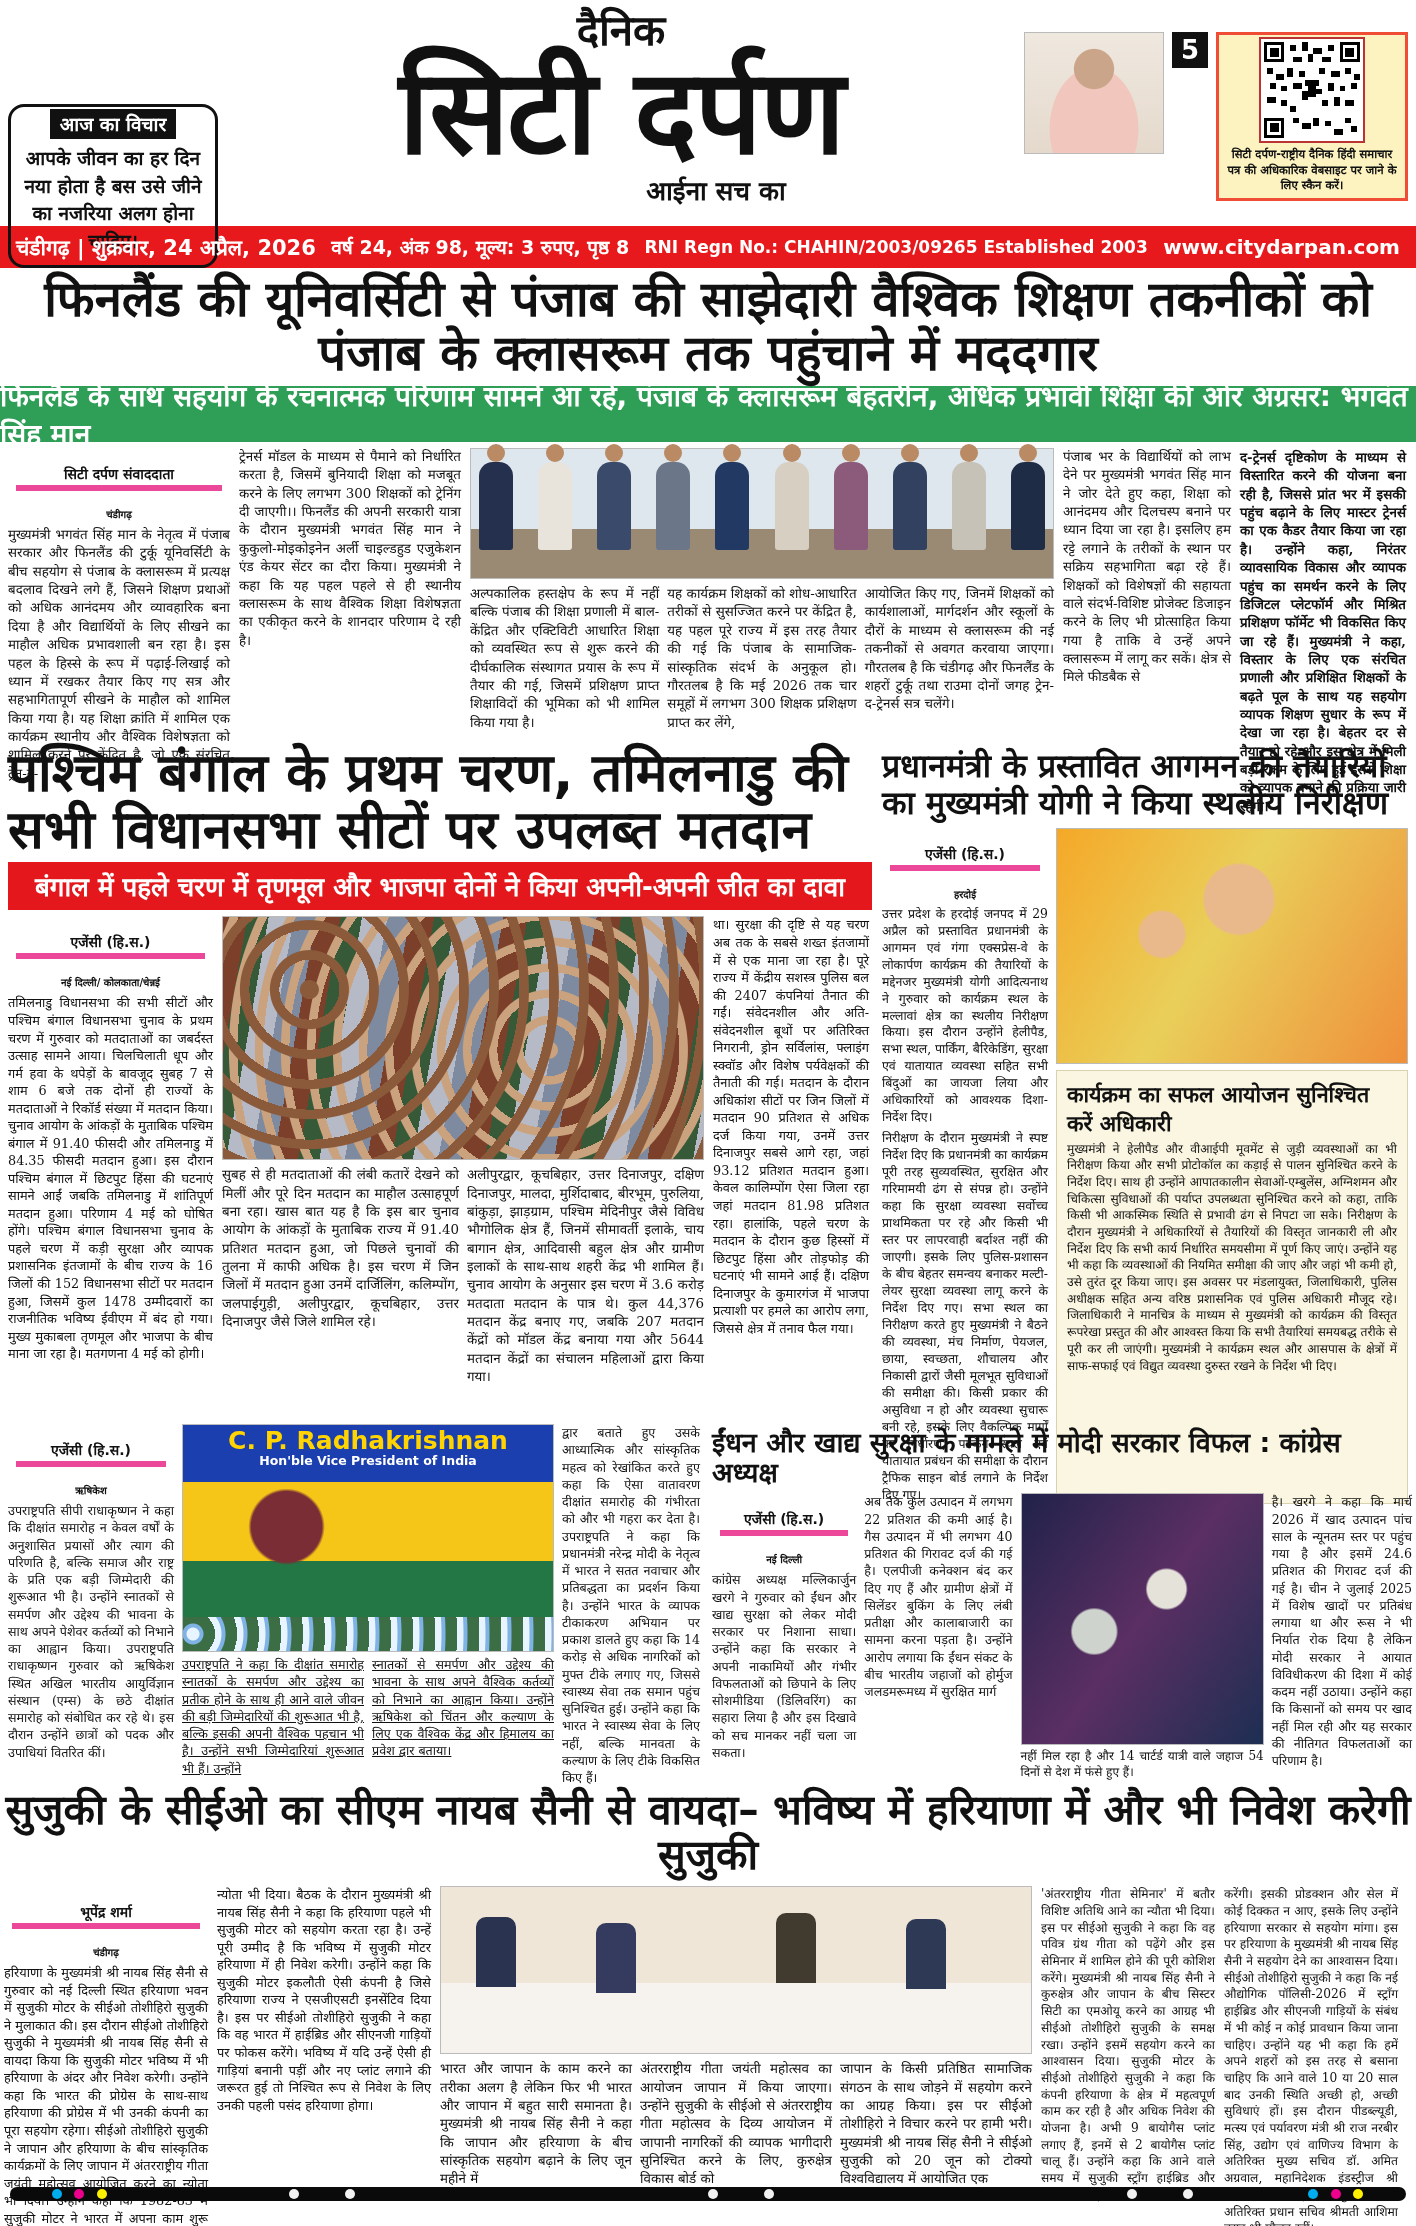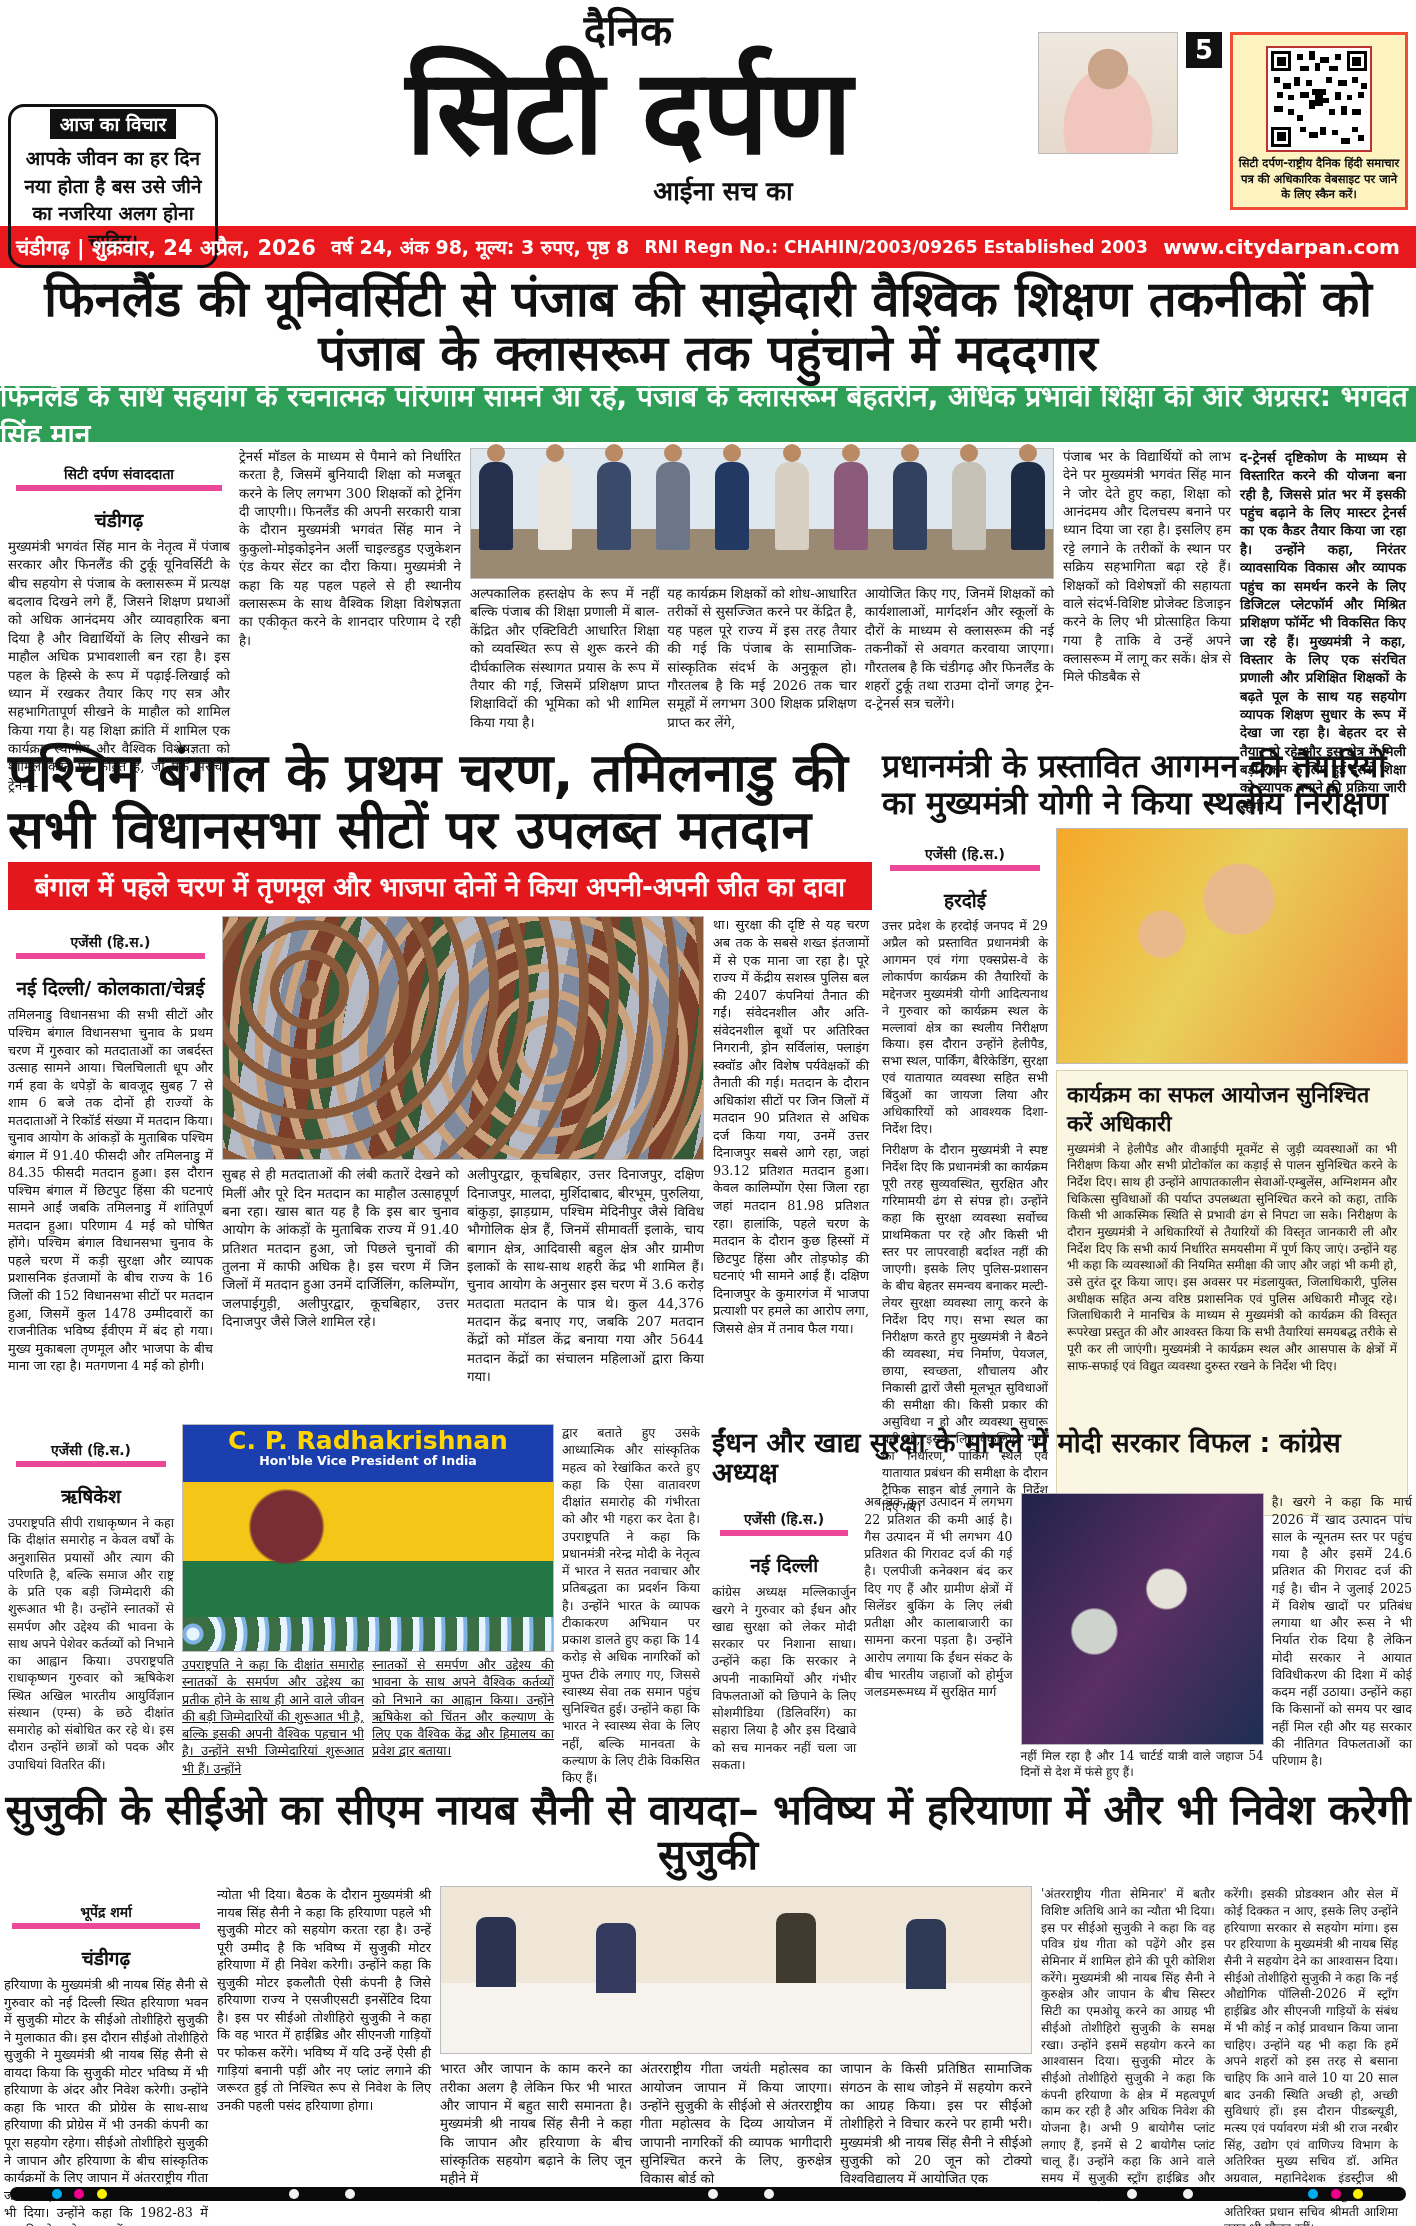--- a/index.html
+++ b/index.html
@@ -14,39 +14,39 @@
   .masthead-daily{font-weight:bold;font-size:42px;line-height:1;}
   .masthead-title{font-weight:bold;font-size:118px;line-height:1.02;letter-spacing:-2px;}
   .masthead-tagline{font-weight:bold;font-size:26px;transform:translateX(95px);}
   .head-right{display:flex;gap:8px;align-items:flex-start;margin-top:24px;}
   .portrait{width:140px;height:122px;background:
      radial-gradient(circle at 50% 30%,#caa58a 0 18%,transparent 19%),
      radial-gradient(ellipse at 50% 80%,#f0c6bd 0 45%,transparent 46%),
      linear-gradient(#efe8df,#e5d9cc);border:1px solid #ccc;}
   .pagenum{width:36px;height:36px;background:#111;color:#fff;font-weight:bold;font-size:26px;
            display:flex;align-items:center;justify-content:center;}
-  .qr-box{width:178px;border:3px solid #ef4d35;background:#fcf3c0;padding:11px 5px 4px;box-sizing:border-box;text-align:center;}
+  .qr-box{width:192px;border:3px solid #ef4d35;background:#fcf3c0;padding:2px 5px 4px;box-sizing:border-box;text-align:center;}
   .qr-frame{background:#fff;border:2px solid #b33;display:inline-block;padding:3px;line-height:0;}
   .qr-caption{font-size:11.5px;font-weight:bold;line-height:1.35;margin-top:4px;}
   
   .dateline{height:42px;background:#e8191d;color:#fff;display:flex;align-items:center;
             justify-content:space-between;padding:0 16px;font-weight:bold;}
   .dl-a{font-size:21px;} .dl-b{font-size:19px;} .dl-c{font-size:17px;} .dl-d{font-size:20px;}
   
   .lead-headline{height:118px;display:flex;align-items:center;justify-content:center;
       font-size:49px;font-weight:800;text-align:center;line-height:1.1;padding:0 6px;}
   .strip-green{height:56px;background:#2f9e57;color:#fff;display:flex;align-items:center;
       justify-content:center;font-size:28px;font-weight:bold;}
   .strip-red{height:48px;background:#e4181c;color:#fff;display:flex;align-items:center;
       justify-content:center;font-size:26px;font-weight:bold;}
   
   .bodytxt{font-family:"DejaVu Serif",serif;font-size:13.4px;line-height:1.37;text-align:justify;}
   .byline{font-weight:bold;text-align:center;font-size:14px;font-family:"DejaVu Sans",sans-serif;
           border-bottom:6px solid #ec4899;padding-bottom:2px;margin:16px 8px;}
-  .place{text-align:center;font-size:19px;font-weight:bold;margin:2px 0 5px;}
+  .place{text-align:center;font-size:10px;font-weight:bold;margin:2px 0 5px;}
   .photo{border:1px solid #bbb;box-sizing:border-box;}
   
   .lead-art{height:296px;display:flex;gap:9px;padding:6px 8px;box-sizing:border-box;}
   .lead-colA{width:222px;} .lead-colB{width:222px;}
   .lead-center{width:584px;display:flex;flex-direction:column;gap:6px;}
   .lead-photo{height:156px;background:
      linear-gradient(#dfe7ee 0 62%,#9a8a74 62% 100%);position:relative;}
   .figrow{position:absolute;left:8px;right:8px;bottom:28px;display:flex;justify-content:space-between;}
   .fig{width:34px;height:88px;border-radius:14px 14px 3px 3px;position:relative;}
   .fig::before{content:"";position:absolute;top:-18px;left:8px;width:18px;height:18px;border-radius:50%;background:#b98a63;}

